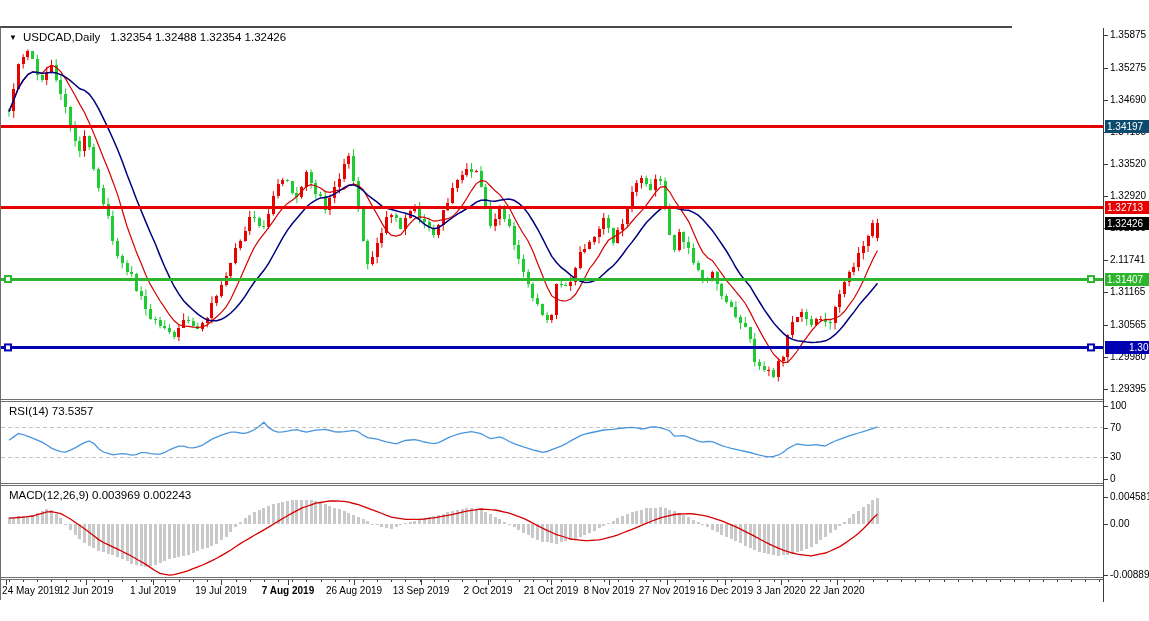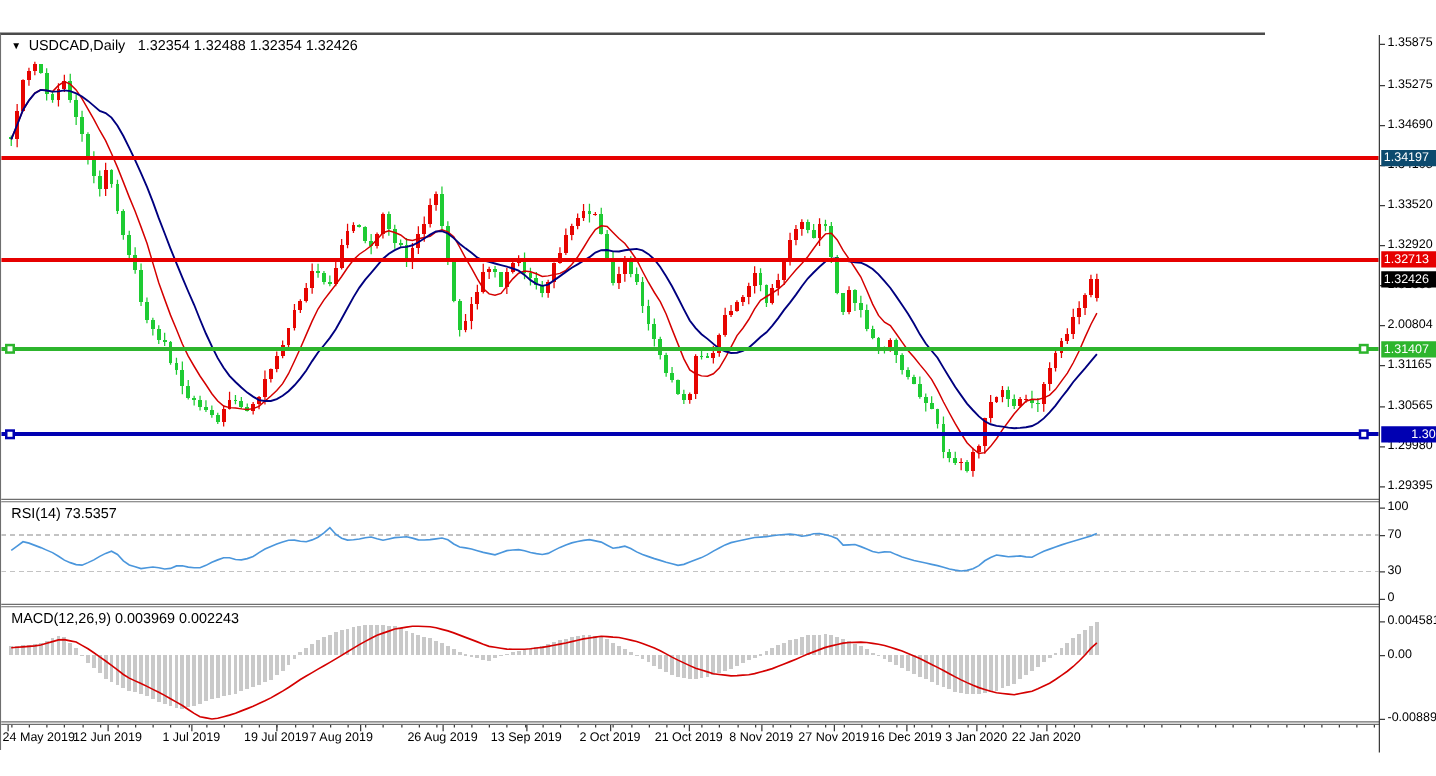--- a/index.html
+++ b/index.html
@@ -716,21 +716,21 @@
         <div class="datetick" style="left: 1098px; height: 2px;"></div>
         <div class="datetick" style="left: 5px; height: 5px;"></div>
         <div class="datelab" style="left: 30px;">24 May 2019</div>
         <div class="datetick" style="left: 85px; height: 5px;"></div>
         <div class="datelab" style="left: 85px;">12 Jun 2019</div>
         <div class="datetick" style="left: 152px; height: 5px;"></div>
         <div class="datelab" style="left: 152px;">1 Jul 2019</div>
         <div class="datetick" style="left: 220px; height: 5px;"></div>
         <div class="datelab" style="left: 220px;">19 Jul 2019</div>
         <div class="datetick" style="left: 287px; height: 5px;"></div>
-        <div class="datelab" style="left: 272px;">7 Aug 2019</div>
+        <div class="datelab" style="left: 287px; font-weight: bold;">7 Aug 2019</div>
         <div class="datetick" style="left: 353px; height: 5px;"></div>
         <div class="datelab" style="left: 353px;">26 Aug 2019</div>
         <div class="datetick" style="left: 420px; height: 5px;"></div>
         <div class="datelab" style="left: 420px;">13 Sep 2019</div>
         <div class="datetick" style="left: 487px; height: 5px;"></div>
         <div class="datelab" style="left: 487px;">2 Oct 2019</div>
         <div class="datetick" style="left: 550px; height: 5px;"></div>
         <div class="datelab" style="left: 550px;">21 Oct 2019</div>
         <div class="datetick" style="left: 608px; height: 5px;"></div>
         <div class="datelab" style="left: 608px;">8 Nov 2019</div>
@@ -753,21 +753,21 @@
         <div class="pxlab" style="top: 66px;">1.34690</div>
         <div class="pxtick" style="top: 72px;"></div>
         <div class="pxlab" style="top: 98px;">1.34105</div>
         <div class="pxtick" style="top: 104px;"></div>
         <div class="pxlab" style="top: 130px;">1.33520</div>
         <div class="pxtick" style="top: 136px;"></div>
         <div class="pxlab" style="top: 162px;">1.32920</div>
         <div class="pxtick" style="top: 168px;"></div>
         <div class="pxlab" style="top: 194px;">1.32335</div>
         <div class="pxtick" style="top: 200px;"></div>
-        <div class="pxlab" style="top: 226px;">2.00804</div>
+        <div class="pxlab" style="top: 226px;">2.11741</div>
         <div class="pxtick" style="top: 232px;"></div>
         <div class="pxlab" style="top: 258px;">1.31165</div>
         <div class="pxtick" style="top: 264px;"></div>
         <div class="pxlab" style="top: 291px;">1.30565</div>
         <div class="pxtick" style="top: 297px;"></div>
         <div class="pxlab" style="top: 323px;">1.29980</div>
         <div class="pxtick" style="top: 329px;"></div>
         <div class="pxlab" style="top: 355px;">1.29395</div>
         <div class="pxtick" style="top: 361px;"></div>
         <div class="badge" style="top: 92px; background: #0c4a6e;">1.34197</div>

